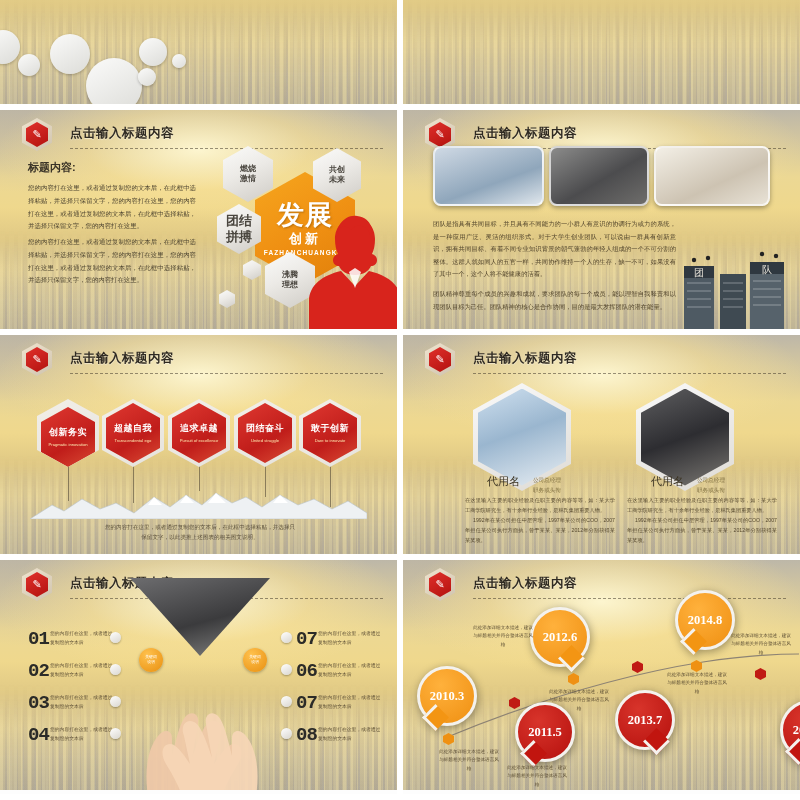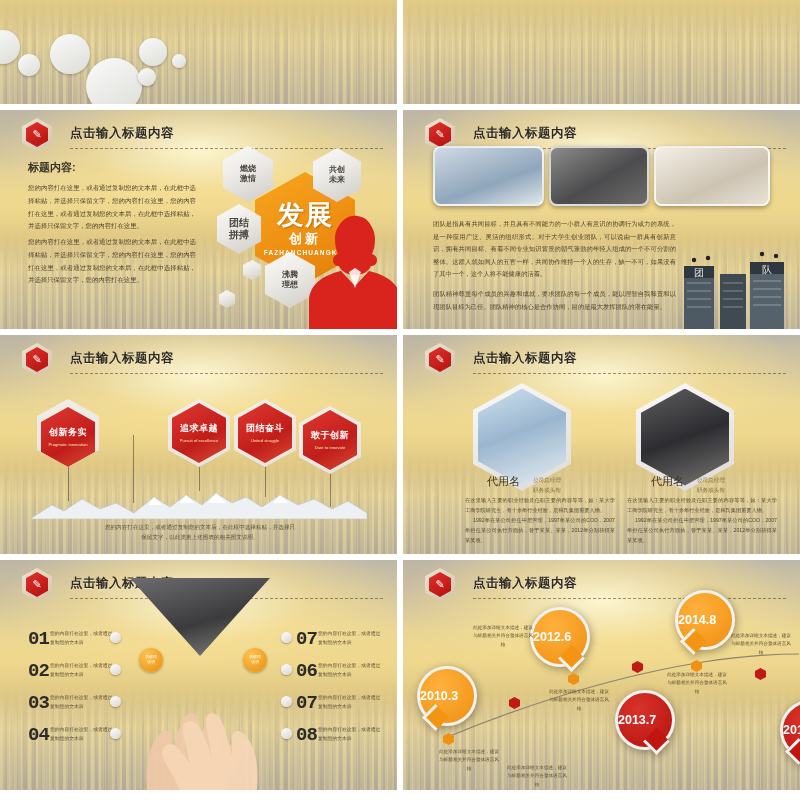--- a/index.html
+++ b/index.html
@@ -152,22 +152,22 @@
     display:flex; align-items:center; justify-content:center;}
   .center-ring i{width:42px;height:42px;border-radius:50%;background:radial-gradient(circle at 38% 30%,#e8352c,#b40f0c);
     display:flex;flex-direction:column;align-items:center;justify-content:center;color:#fff;font-size:9px;font-weight:bold;font-style:normal;line-height:1.3;}
   .vphoto{position:absolute; left:130px; top:18px; width:140px; height:78px;
     background:linear-gradient(165deg,#6d6d6f,#3b3b3d 55%,#8a8a88);
     clip-path:polygon(0 0,100% 0,50% 100%);}
   .hands{position:absolute; left:118px; bottom:-6px; width:168px; height:118px;}
 
   
   .balloon{position:absolute; width:60px; height:60px; border-radius:50%;
-    border:3px solid #f4f2ee; display:flex; align-items:center; 
-    color:#fff; font-family:Liberation Sans, sans-serif; font-size:12.5px; font-weight:bold;
+    border:3px solid #f4f2ee; display:flex; align-items:center; justify-content:center;
+    color:#fff; font-family:Liberation Serif, serif; font-size:12.5px; font-weight:bold;
     filter:drop-shadow(1px 2px 4px rgba(0,0,0,.35));}
   .balloon.o{background:radial-gradient(circle at 38% 30%,#ffb13c,#ef8f11);}
   .balloon.r{background:radial-gradient(circle at 38% 30%,#d8342b,#b5100d);}
   .balloon:after{content:""; position:absolute; width:16px; height:16px; transform:rotate(45deg);}
   .balloon.o:after{background:#f39513;}
   .balloon.r:after{background:#c1150f;}
   .balloon.tail-bl:after{left:6px; bottom:-4px; border-left:3px solid #f4f2ee; border-bottom:3px solid #f4f2ee;}
   .balloon.tail-br:after{right:6px; bottom:-4px; border-right:3px solid #f4f2ee; border-bottom:3px solid #f4f2ee;}
   .tlnode{position:absolute; width:11px; height:12px;
     clip-path:polygon(50% 0%,100% 25%,100% 75%,50% 100%,0% 75%,0% 25%);}
@@ -223,21 +223,21 @@
         <div class="hx-main-en">FAZHANCHUANGKIN</div>
       </div>
       <div class="hx grey" style="left:10px;top:4px;width:50px;height:56px;font-size:8px;">
         <span>燃烧</span>
         <span>激情</span>
       </div>
       <div class="hx grey" style="left:100px;top:6px;width:48px;height:54px;font-size:8px;">
         <span>共创</span>
         <span>未来</span>
       </div>
-      <div class="hx grey" style="left:4px;top:62px;width:44px;height:50px;font-size:10px;">
+      <div class="hx grey" style="left:4px;top:62px;width:44px;height:50px;font-size:13px;">
         <span>团结</span>
         <span>拼搏</span>
       </div>
       <div class="hx grey" style="left:52px;top:110px;width:50px;height:56px;font-size:8px;">
         <span>沸腾</span>
         <span>理想</span>
       </div>
       <div class="hx grey" style="left:30px;top:118px;width:18px;height:20px;"></div>
       <div class="hx grey" style="left:6px;top:148px;width:16px;height:18px;"></div>
     </div>
@@ -312,33 +312,39 @@
     <div class="pillar" style="left:199px;top:100px;height:56px;"></div>
     <div class="pillar" style="left:265px;top:100px;height:62px;"></div>
     <div class="pillar" style="left:330px;top:100px;height:72px;"></div>
 
     <div class="hexred" style="left:37px;top:64px;align-items:flex-end;">
       <i>
         <span class="cn">创新务实</span>
         <span class="en">Pragmatic innovation</span>
       </i>
     </div>
+    <div class="hexred" style="left:102px;top:64px;">
+      <i>
+        <span class="cn">超越自我</span>
+        <span class="en">Transcendental ego</span>
+      </i>
+    </div>
     <div class="hexred" style="left:168px;top:64px;">
       <i>
         <span class="cn">追求卓越</span>
         <span class="en">Pursuit of excellence</span>
       </i>
     </div>
     <div class="hexred" style="left:234px;top:64px;">
       <i>
         <span class="cn">团结奋斗</span>
         <span class="en">United struggle</span>
       </i>
     </div>
-    <div class="hexred" style="left:299px;top:71px;">
+    <div class="hexred" style="left:299px;top:64px;">
       <i>
         <span class="cn">敢于创新</span>
         <span class="en">Dare to innovate</span>
       </i>
     </div>
 
     <svg class="mountains" viewBox="0 0 337 28" preserveAspectRatio="none">
       <path d="M0 28 L22 14 L34 20 L52 8 L70 18 L86 12 L104 22 L124 6 L140 16 L156 4 L172 14 L186 2 L202 12 L216 6 L232 16 L250 4 L268 14 L284 8 L302 18 L318 10 L337 22 L337 28Z" fill="#eef1f3"></path>
       <path d="M0 28 L22 14 L34 20 L52 8 L70 18 L86 12 L104 22 L124 6 L140 16 L156 4 L172 14 L186 2 L202 12 L216 6 L232 16 L250 4 L268 14 L284 8 L302 18 L318 10 L337 22 L337 28Z" fill="none" stroke="#b9c3c9" stroke-width=".6"></path>
       <path d="M124 6 L132 14 L118 14Z M156 4 L164 12 L150 12Z M186 2 L196 12 L178 12Z M250 4 L258 12 L243 12Z" fill="#ffffff"></path>
@@ -450,20 +456,23 @@
     <svg style="position:absolute;left:0;top:0;width:397px;height:230px;" viewBox="0 0 397 230">
       <path d="M42 178 C110 150 200 118 300 102 C340 96 372 94 396 94" stroke="#8d8374" stroke-width="1.2" fill="none"></path>
     </svg>
 
     <div class="balloon o tail-bl" style="left:14px;top:106px;">
       <span>2010.3</span>
     </div>
     <div class="tlnode o" style="left:40px;top:173px;"></div>
     <div class="tltxt" style="left:34px;top:188px;">此处添加详细文本描述，建议与标题相关并符合整体语言风格</div>
 
+    <div class="balloon r tail-bl" style="left:112px;top:142px;">
+      <span>2011.5</span>
+    </div>
     <div class="tlnode r" style="left:106px;top:137px;"></div>
     <div class="tltxt" style="left:102px;top:204px;">此处添加详细文本描述，建议与标题相关并符合整体语言风格</div>
 
     <div class="balloon o tail-br" style="left:127px;top:47px;">
       <span>2012.6</span>
     </div>
     <div class="tlnode o" style="left:165px;top:113px;"></div>
     <div class="tltxt" style="left:68px;top:64px;">此处添加详细文本描述，建议与标题相关并符合整体语言风格</div>
 
     <div class="balloon r tail-br" style="left:212px;top:130px;">

